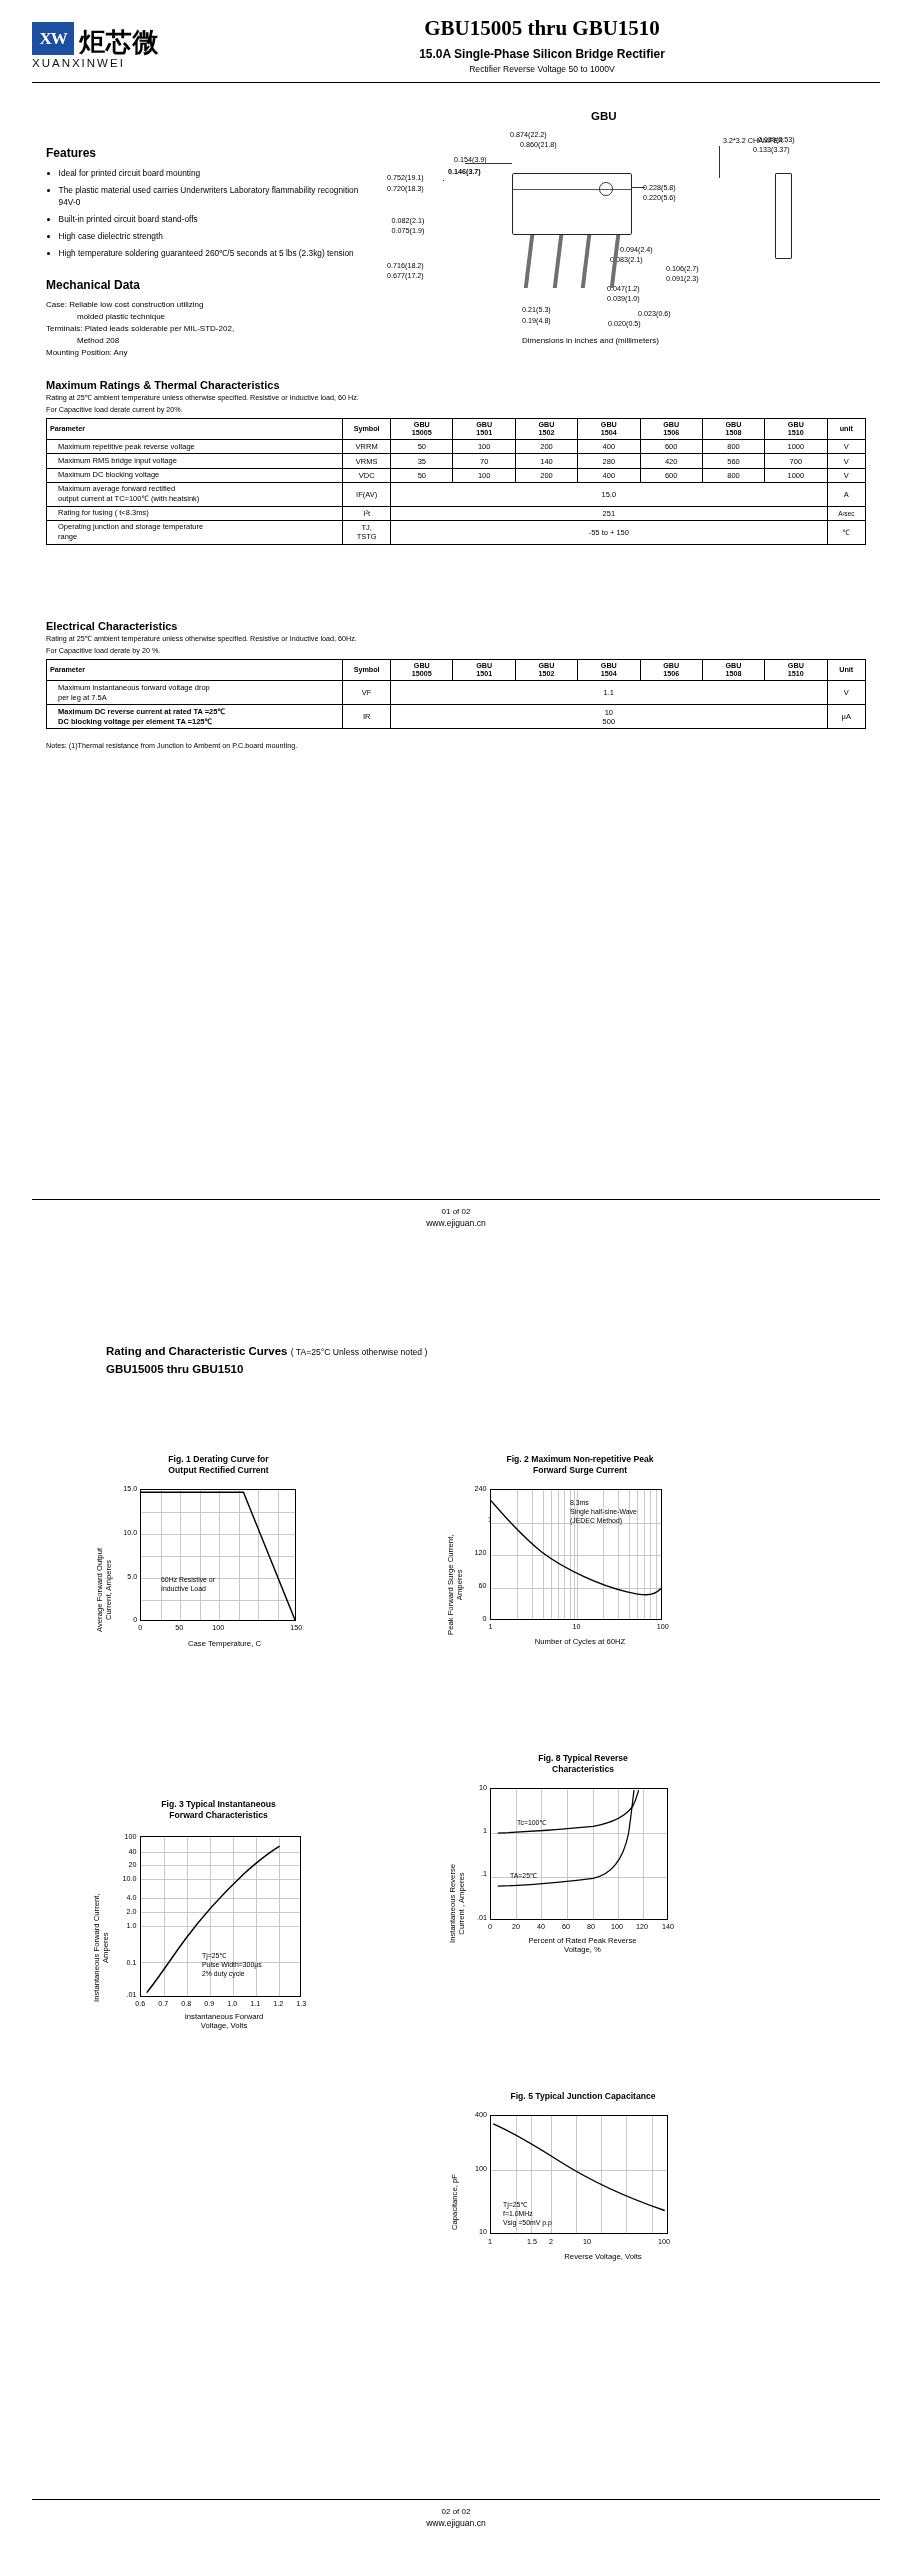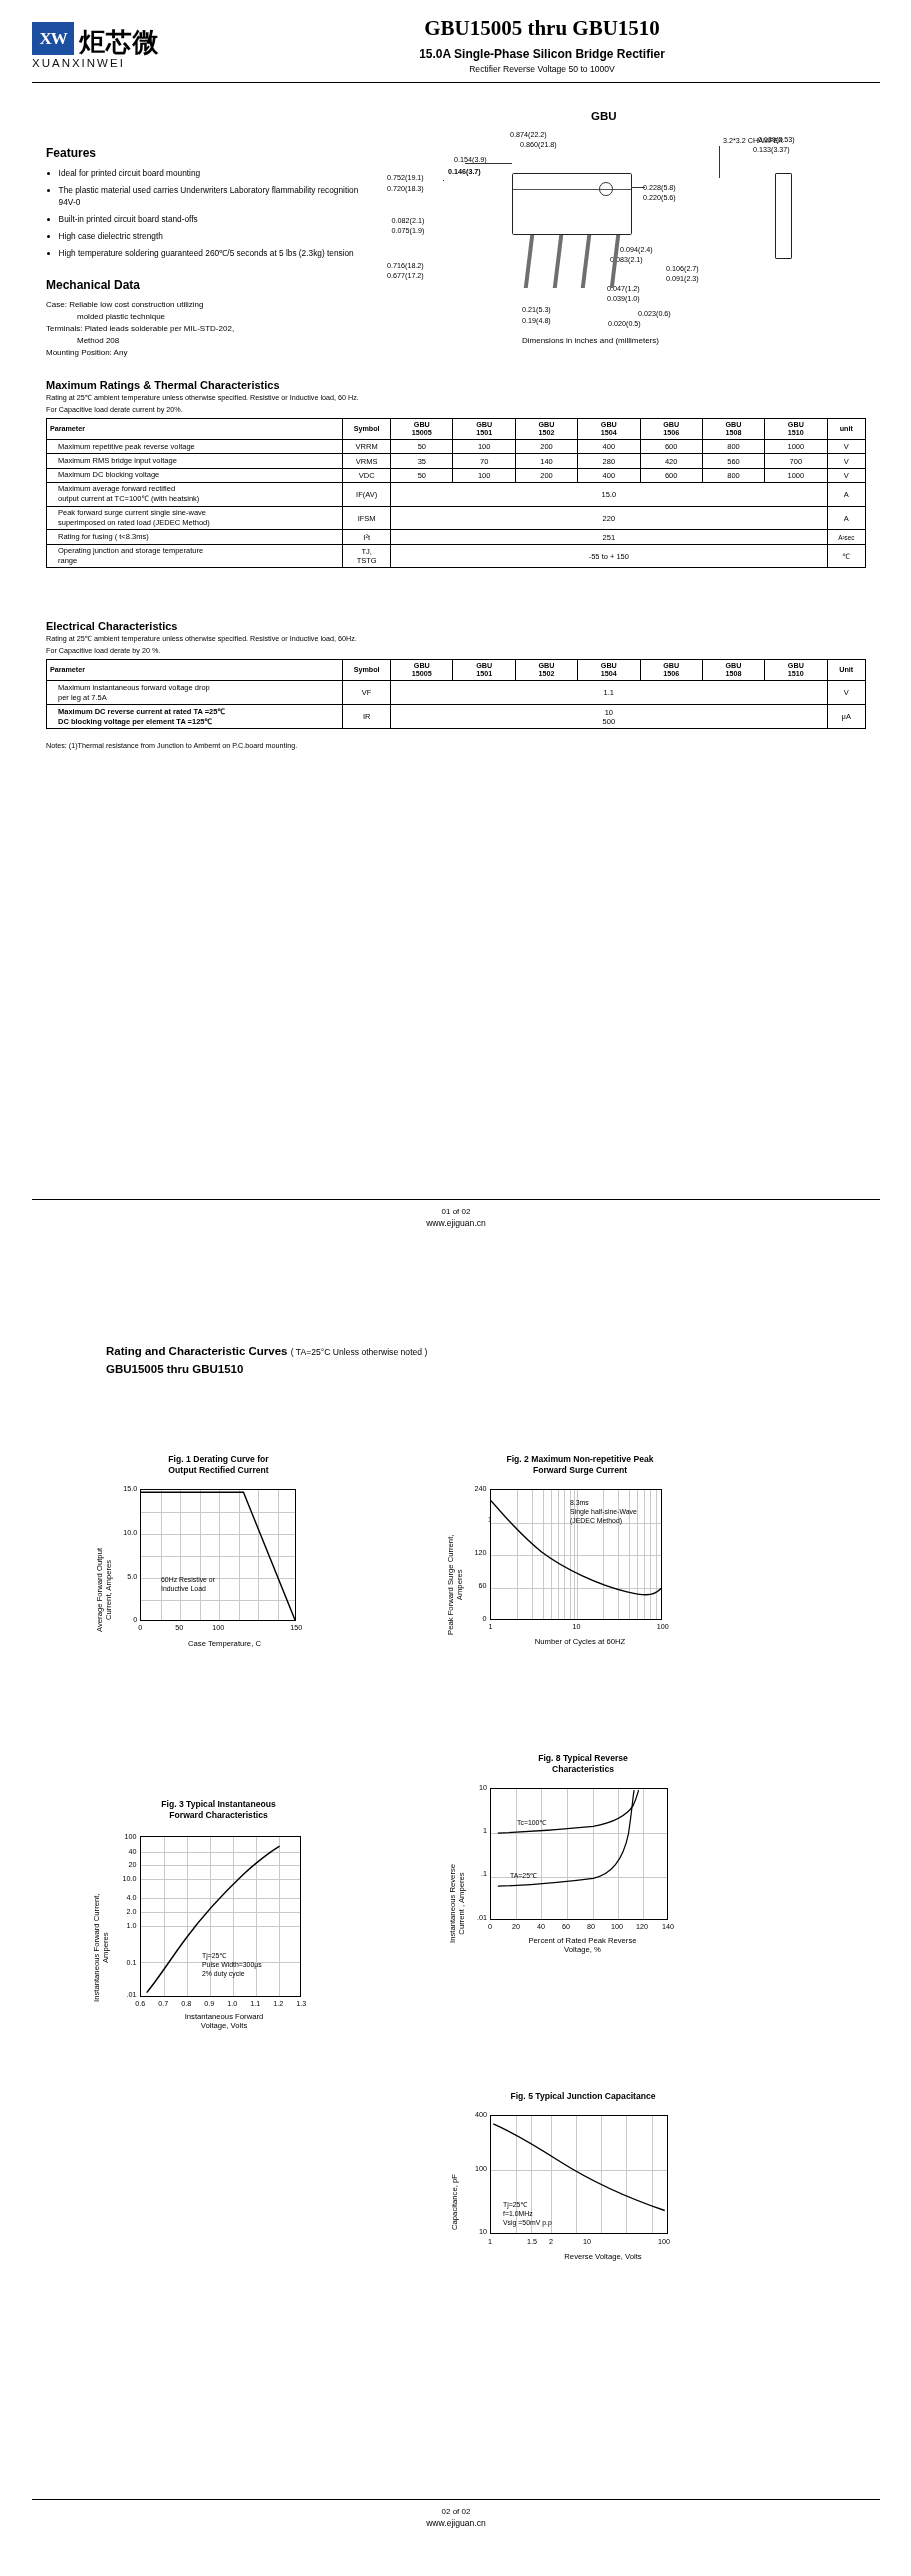--- a/index.html
+++ b/index.html
@@ -261,27 +261,20 @@
           <td class="c">600</td>
           <td class="c">800</td>
           <td class="c">1000</td>
           <td class="c">V</td>
         </tr>
         <tr>
           <td class="param" style="white-space:pre-line">Maximum average forward rectified
 output current at TC=100℃  (with heatsink)</td>
           <td class="c">IF(AV)</td>
           <td class="c" colspan="7">15.0</td>
-          <td class="c">A</td>
-        </tr>
-        <tr>
-          <td class="param" style="white-space:pre-line">Peak forward surge current single sine-wave
-superimposed on rated load (JEDEC Method)</td>
-          <td class="c">IFSM</td>
-          <td class="c" colspan="7">220</td>
           <td class="c">A</td>
         </tr>
         <tr>
           <td class="param">Rating for fusing ( t&lt;8.3ms)</td>
           <td class="c">I²t</td>
           <td class="c" colspan="7">251</td>
           <td class="c" style="font-size:6.3px">A²sec</td>
         </tr>
         <tr>
           <td class="param" style="white-space:pre-line">Operating junction and storage temperature

